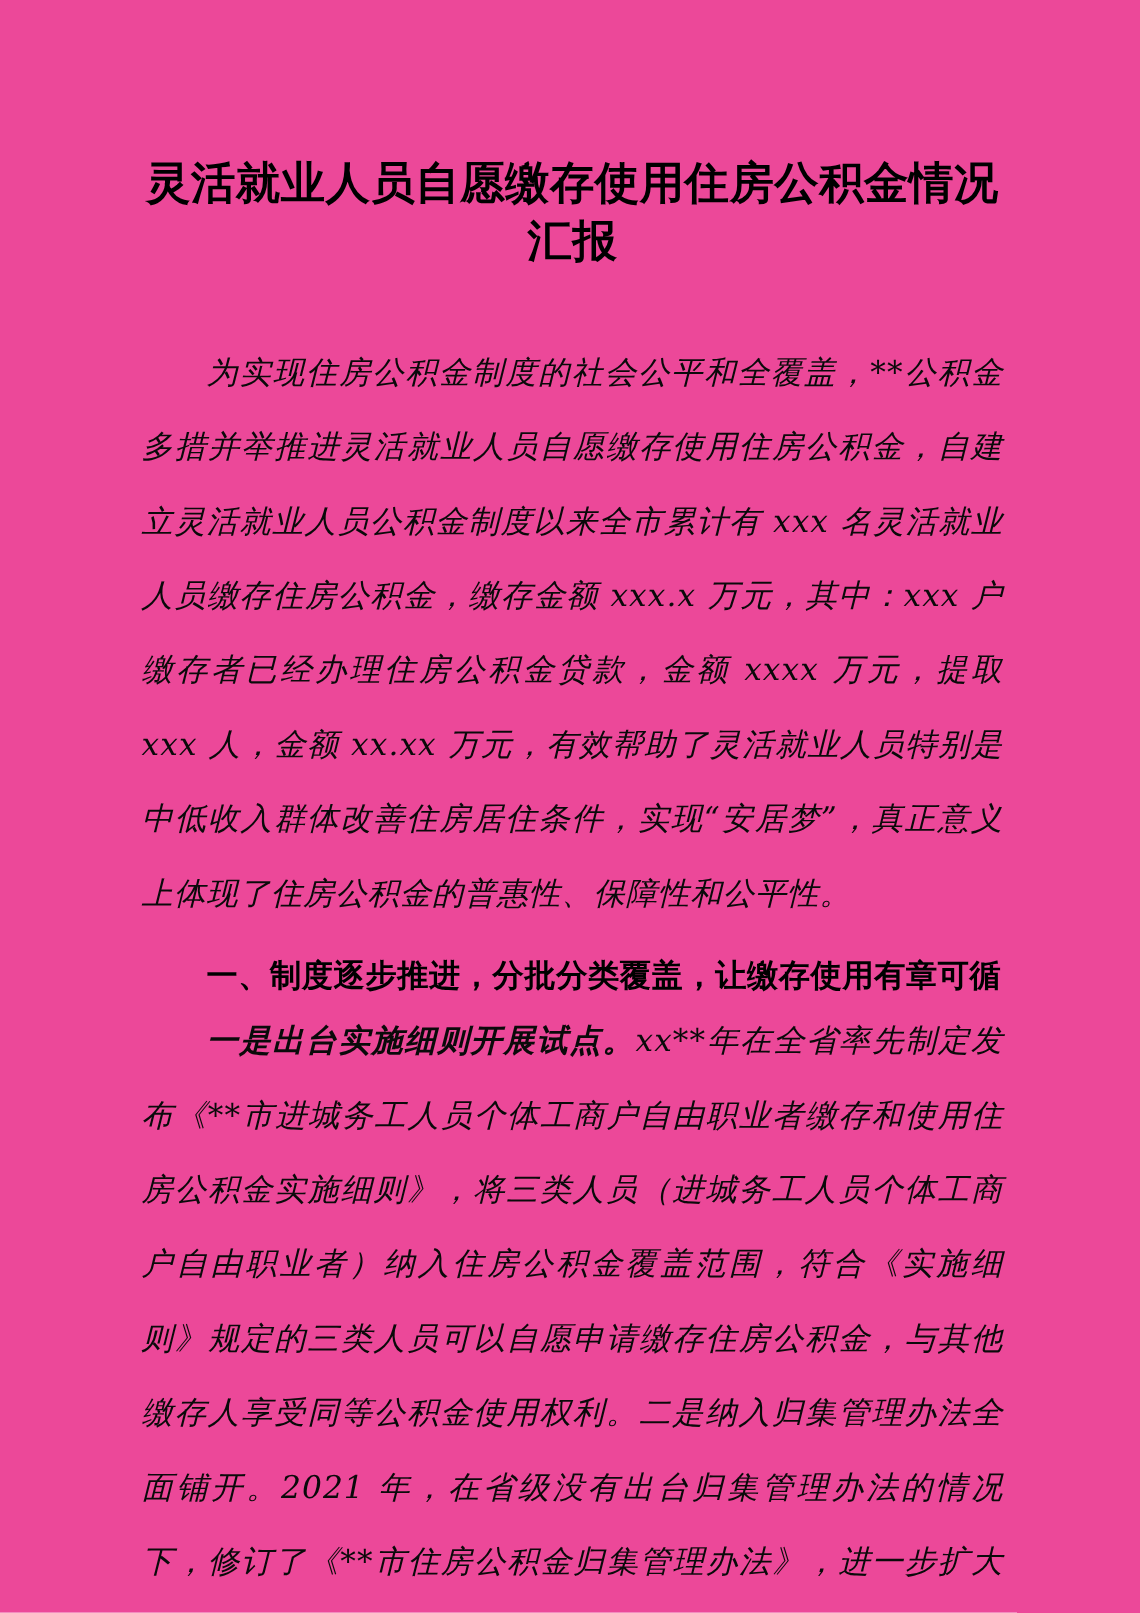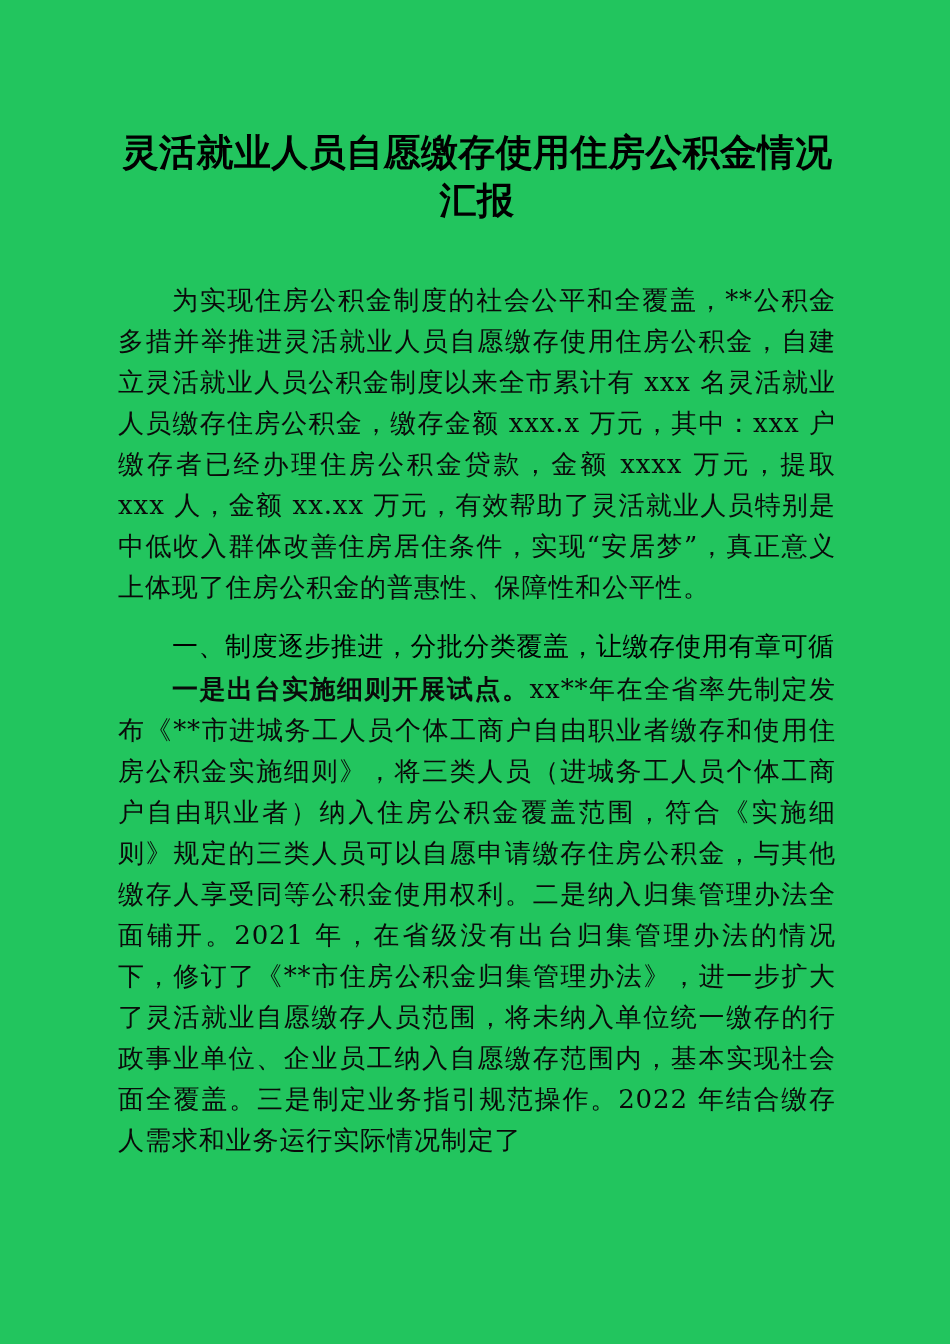--- a/index.html
+++ b/index.html
@@ -13,21 +13,21 @@
     overflow: hidden;
     font-family: "DejaVu Serif", "Liberation Serif", serif;
     color: #000000;
     -webkit-font-smoothing: antialiased;
   }
 
   .page {
     position: relative;
     width: 950px;
     height: 1344px;
-    background: #22c55e;
+    background: #ec4899;
     box-sizing: border-box;
   }
 
   .content {
     position: absolute;
     left: 118px;
     top: 0;
     width: 718px;
   }
 
@@ -44,42 +44,43 @@
     padding-top: 128px;
     color: #000;
   }
 
   
   .para {
     margin: 0;
     padding: 0;
     font-family: "DejaVu Serif", "Liberation Serif", serif;
     font-size: 26px;
-    line-height: 41px;
+    line-height: 62px;
     text-align: justify;
     text-justify: inter-ideograph;
     text-indent: 54px;
     letter-spacing: 0.9px;
     color: #0a0a0a;
+    font-style: italic;
   }
 
   .para-1 {
     margin-top: 56px;
   }
 
   .para-2 {
     margin-top: 0px;
   }
 
   
   .section-heading {
     margin: 0;
     padding: 0;
     font-family: "DejaVu Sans", "Liberation Sans", sans-serif;
-    font-weight: normal;
+    font-weight: bold;
     font-size: 26px;
     line-height: 45px;
     text-indent: 54px;
     letter-spacing: 0.5px;
     color: #000;
     margin-top: 16px;
   }
 
   
   .lead {

